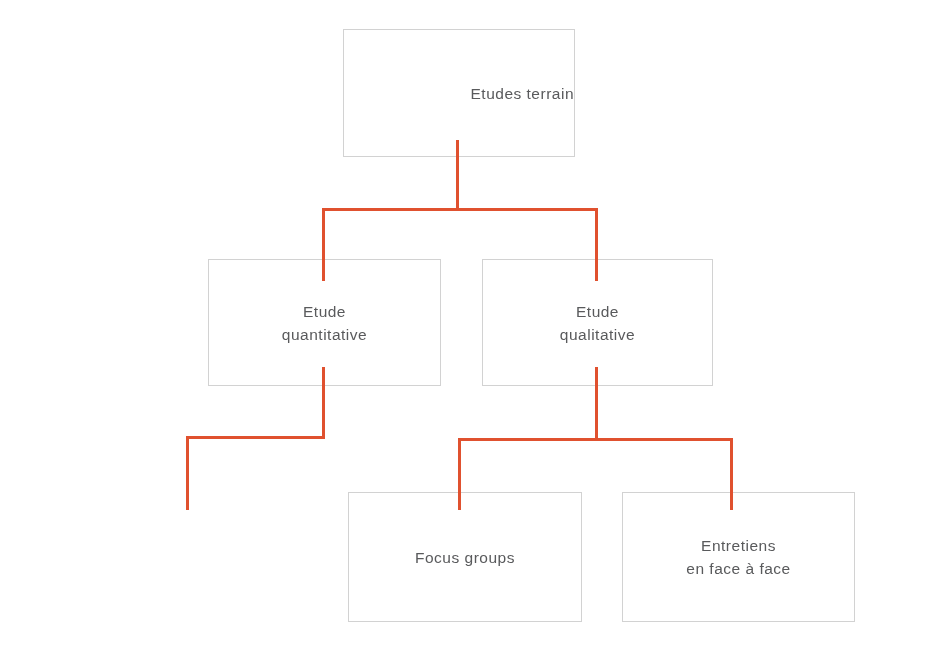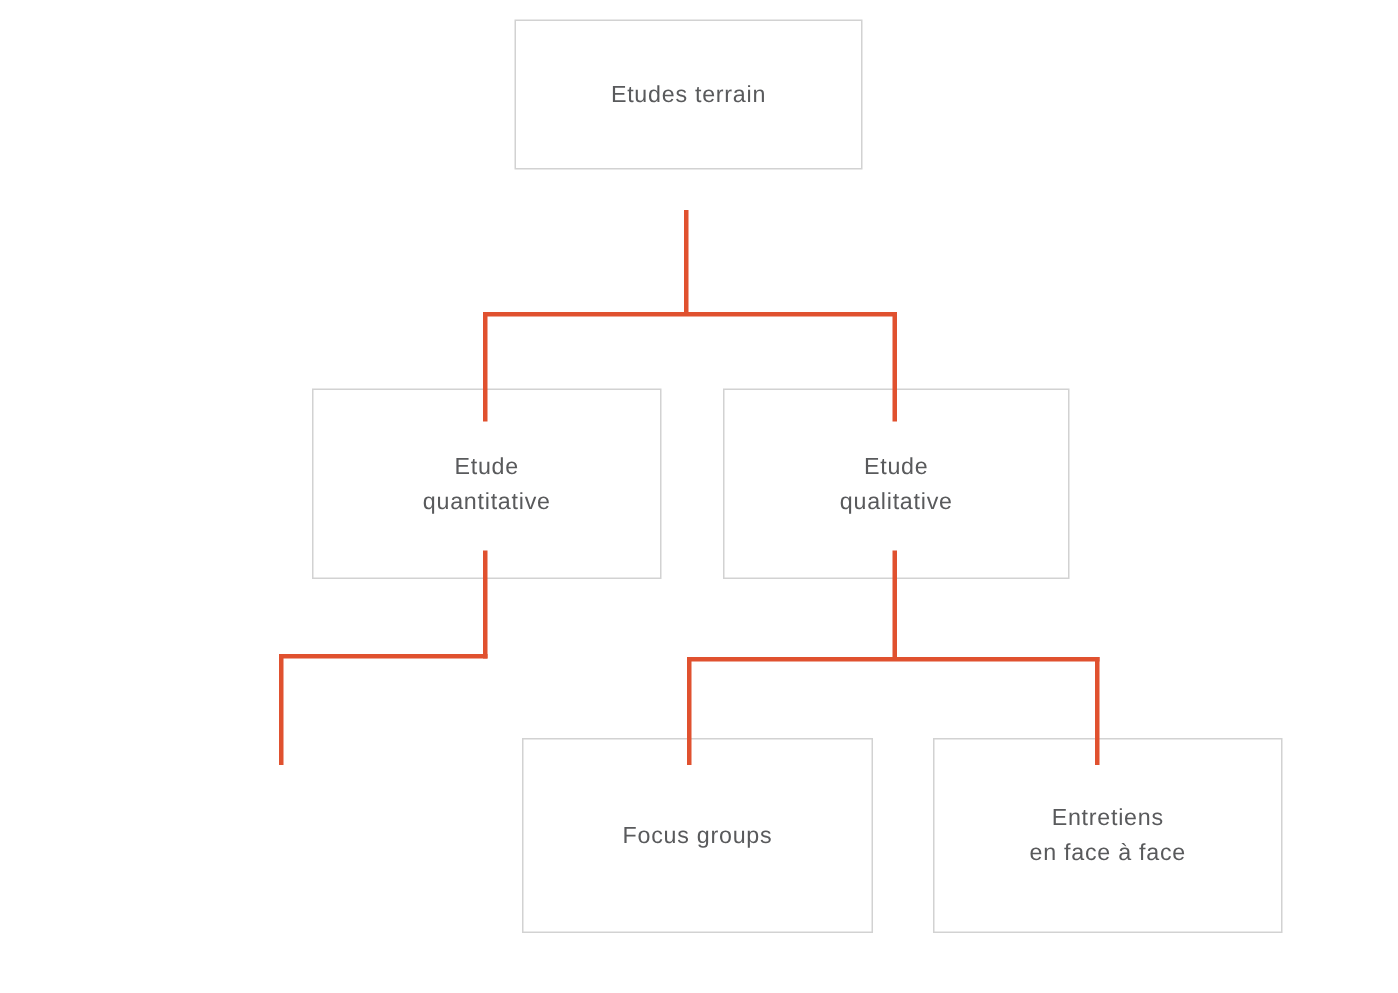--- a/index.html
+++ b/index.html
@@ -59,21 +59,21 @@
 
   <div class="conn v" style="left:322px; top:367px; height:72px;"></div>
   <div class="conn h" style="left:186px; top:436px; width:139px;"></div>
   <div class="conn v" style="left:186px; top:436px; height:74px;"></div>
 
   <div class="conn v" style="left:595px; top:367px; height:73px;"></div>
   <div class="conn h" style="left:458px; top:438px; width:275px;"></div>
   <div class="conn v" style="left:458px; top:438px; height:72px;"></div>
   <div class="conn v" style="left:730px; top:438px; height:72px;"></div>
 
-  <div class="node" style="left:343px; top:13px; width:232px; height:100px;">
+  <div class="node" style="left:343px; top:29px; width:232px; height:128px;justify-content:flex-end;">
     <span class="label">Etudes terrain</span>
   </div>
 
   <div class="node" style="left:208px; top:259px; width:233px; height:127px;">
     <span class="label">Etude
 quantitative</span>
   </div>
 
   <div class="node" style="left:482px; top:259px; width:231px; height:127px;">
     <span class="label">Etude

